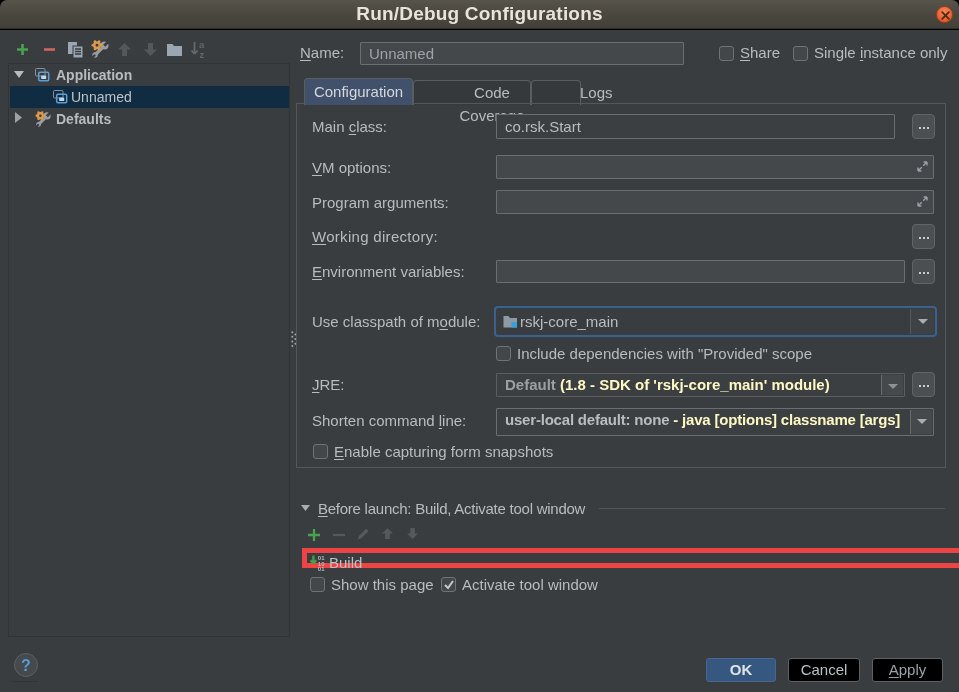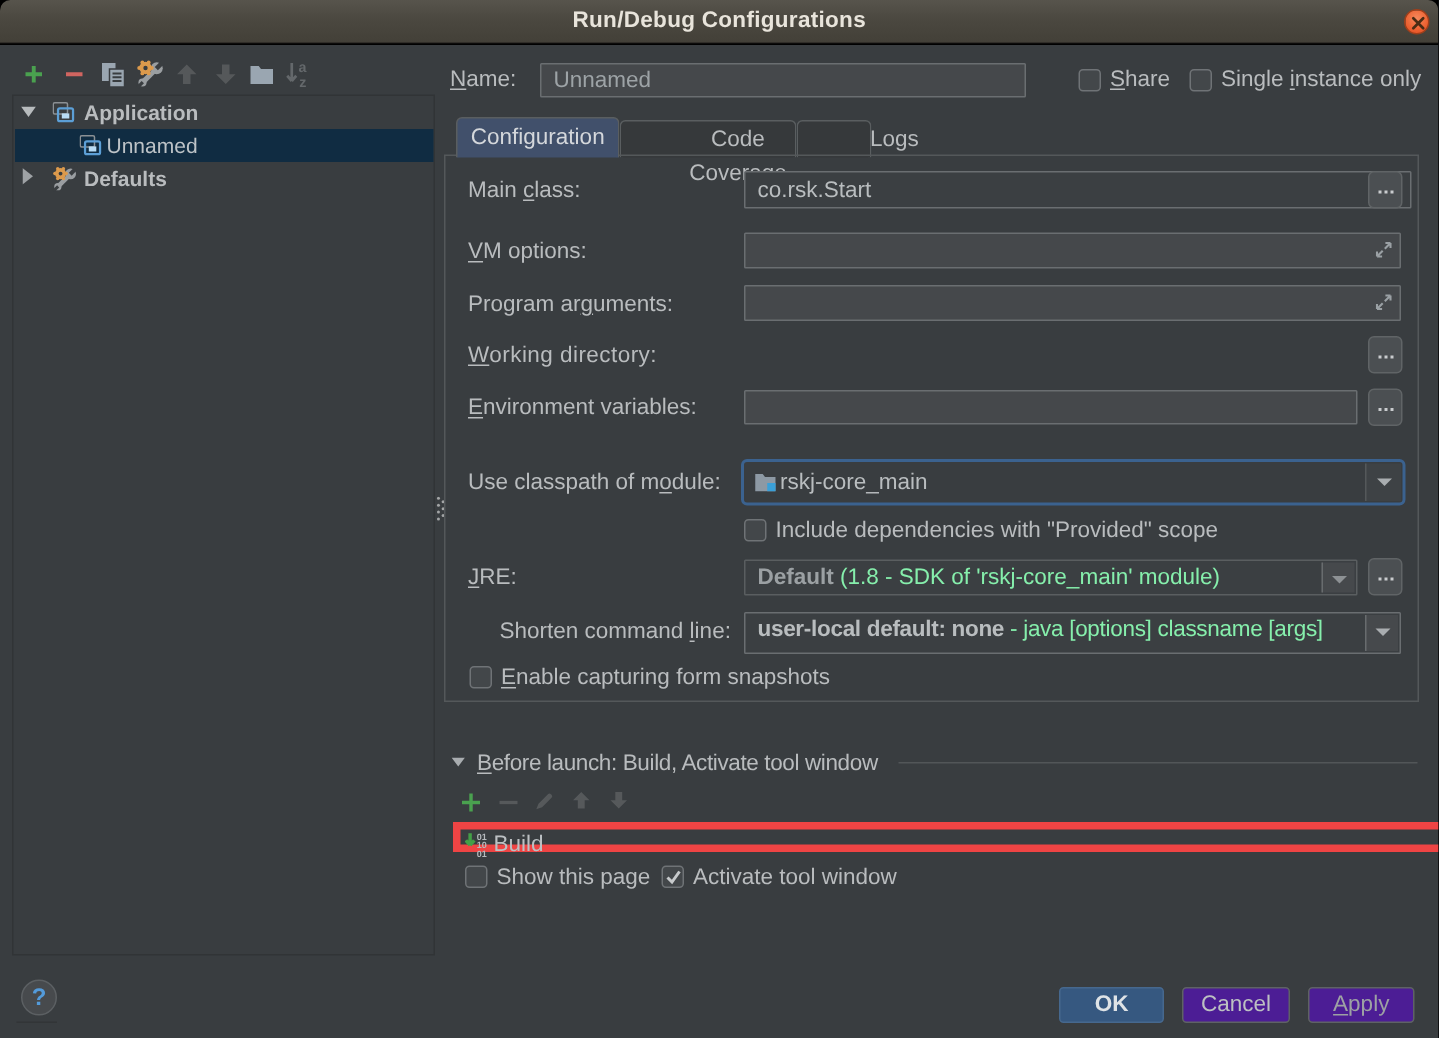--- a/index.html
+++ b/index.html
@@ -1,40 +1,40 @@
 <!DOCTYPE html>
 <html><head>
 <meta charset="utf-8">
 <style>
 html,body{margin:0;padding:0;background:#000;}
 *{box-sizing:border-box;}
 #dlg{position:relative;width:959px;height:692px;font-family:"Liberation Sans",sans-serif;font-size:15px;color:#b9bcbe;overflow:hidden;background:#000;}
 #titlebar{position:absolute;left:0;top:0;width:959px;height:29px;border-radius:7px 7px 0 0;background:linear-gradient(#57544c,#4b4840 45%,#434038);border-bottom:1px solid #302d28;}
-#titlebar .t{position:absolute;left:0;right:0;top:0;height:29px;line-height:28px;text-align:center;font-size:15px;letter-spacing:0.2px;font-weight:bold;color:#e8e4db;}
+#titlebar .t{position:absolute;left:0;right:0;top:0;height:29px;line-height:28px;text-align:center;font-size:19px;letter-spacing:0.2px;font-weight:bold;color:#e8e4db;}
 #closebtn{position:absolute;left:936px;top:6px;width:17px;height:17px;border-radius:50%;background:radial-gradient(circle at 50% 35%,#f6895c,#ec6232 60%,#e1481d);border:1px solid #9e3f1b;}
 #content{position:absolute;left:0;top:30px;width:959px;height:662px;background:#393d40;}
 .abs{position:absolute;}
 u{text-underline-offset:2px;}
 
 #tree{position:absolute;left:8px;top:33px;width:282px;height:574px;border:1px solid #313436;font-size:14px;}
 .trow{position:absolute;left:1px;width:279px;height:22px;line-height:22px;}
 .sel{background:#102c42;}
 .b{font-weight:bold;}
 
 .fld{position:absolute;background:#3b3f42;border:1px solid #6a6e71;border-radius:1px;color:#b9bdbf;line-height:22px;padding-left:8px;white-space:nowrap;}
 .fld2{background:#45484b;}
 .dots{position:absolute;width:23px;height:25px;background:#4b4f52;border:1px solid #606466;border-radius:4px;}
 .dots:after{content:"";position:absolute;left:6px;top:12px;width:2px;height:2px;background:#c9ccce;box-shadow:4px 0 #c9ccce,8px 0 #c9ccce;}
 .cb{position:absolute;width:15px;height:15px;background:#43474a;border:1px solid #6f7376;border-radius:3px;}
 .lbl{position:absolute;white-space:nowrap;line-height:17px;}
-.gray{color:#86efac;}
+.gray{color:#fef9c3;font-weight:bold;}
 .arrowsec{position:absolute;right:1px;top:1px;bottom:1px;width:22px;background:#46494c;border-left:1px solid #686c6e;}
 .tri{position:absolute;left:6px;top:9px;width:0;height:0;border-left:5px solid transparent;border-right:5px solid transparent;border-top:5px solid #a9adb0;}
 
-.pbtn{position:absolute;height:24px;background:#4c1d95;border:1px solid #5e6264;border-radius:3px;color:#bcc0c2;text-align:center;line-height:22px;}
+.pbtn{position:absolute;height:24px;background:#000000;border:1px solid #5e6264;border-radius:3px;color:#bcc0c2;text-align:center;line-height:22px;}
 
 .tab{position:absolute;border:1px solid #5a5e60;border-bottom:none;border-radius:4px 4px 0 0;text-align:center;background:#393c3e;color:#b9bcbe;}
 </style>
 </head>
 <body>
 <div id="dlg">
   <div id="titlebar">
       <div class="t">Run/Debug Configurations</div>
     </div>
   <div id="closebtn">
@@ -147,21 +147,21 @@
     <div class="cb" style="left:793px;top:16px;"></div>
     <span class="lbl" style="left:814px;top:14px;">Single <u>i</u>nstance only</span>
 
     <div class="tab" style="left:304px;top:48px;width:109px;height:27px;line-height:25px;background:#41506b;color:#d4d7db;z-index:2;">Configuration</div>
     <div class="tab" style="left:413px;top:50px;width:118px;height:25px;line-height:23px;background:#36393b;padding-left:40px;">Code Coverage</div>
     <div class="tab" style="left:531px;top:50px;width:47px;height:25px;line-height:23px;background:#36393b;padding-left:48px;">Logs</div>
 
     <div class="abs" style="left:296px;top:73px;width:650px;height:365px;border:1px solid #54585a;"></div>
 
     <span class="lbl" style="left:312px;top:88px;">Main <u>c</u>lass:</span>
-    <div class="fld" style="left:496px;top:84px;width:445px;height:25px;line-height:24px;">co.rsk.Start</div>
+    <div class="fld" style="left:496px;top:84px;width:399px;height:25px;line-height:24px;">co.rsk.Start</div>
     <div class="dots" style="left:912px;top:84px;"></div>
 
     <span class="lbl" style="left:312px;top:129px;"><u>V</u>M options:</span>
     <div class="fld fld2" style="left:496px;top:125px;width:438px;height:24px;"></div>
     <svg class="abs" style="left:916px;top:130px" width="13" height="13">
       <path d="M7.2 5.8 L11 2 M11 2 h-3.4 M11 2 v3.4 M5.8 7.2 L2 11 M2 11 h3.4 M2 11 v-3.4" stroke="#9aa0a4" stroke-width="1.4" fill="none"></path>
     </svg>
 
     <span class="lbl" style="left:312px;top:164px;">Program ar<u>g</u>uments:</span>
     <div class="fld fld2" style="left:496px;top:160px;width:438px;height:24px;"></div>
@@ -190,21 +190,21 @@
 
     <div class="cb" style="left:496px;top:316px;"></div>
     <span class="lbl" style="left:517px;top:315px;">Include dependencies with "Provided" scope</span>
 
     <span class="lbl" style="left:312px;top:346px;"><u>J</u>RE:</span>
     <div class="fld" style="left:496px;top:343px;width:409px;height:24px;border-color:#5a5e60;"><span style="color:#9ba0a3;font-weight:bold;">Default </span><span class="gray">(1.8 - SDK of 'rskj-core_main' module)</span><div class="arrowsec">
           <div class="tri" style="border-top-color:#8d9194;"></div>
         </div></div>
     <div class="dots" style="left:912px;top:342px;"></div>
 
-    <span class="lbl" style="left:312px;top:382px;margin-left:21px;">Shorten command <u>l</u>ine:</span>
+    <span class="lbl" style="left:312px;top:382px;">Shorten command <u>l</u>ine:</span>
     <div class="fld" style="left:496px;top:378px;width:438px;height:28px;letter-spacing:-0.2px;"><b>user-local default: none</b><span class="gray"> - java [options] classname [args]</span><div class="arrowsec">
           <div class="tri"></div>
         </div></div>
 
     <div class="cb" style="left:313px;top:414px;"></div>
     <span class="lbl" style="left:334px;top:413px;"><u>E</u>nable capturing form snapshots</span>
 
     <svg class="abs" style="left:301px;top:475px" width="9" height="7">
         <path d="M0 0 H9 L4.5 6 Z" fill="#a9adb0"></path>
       </svg>

